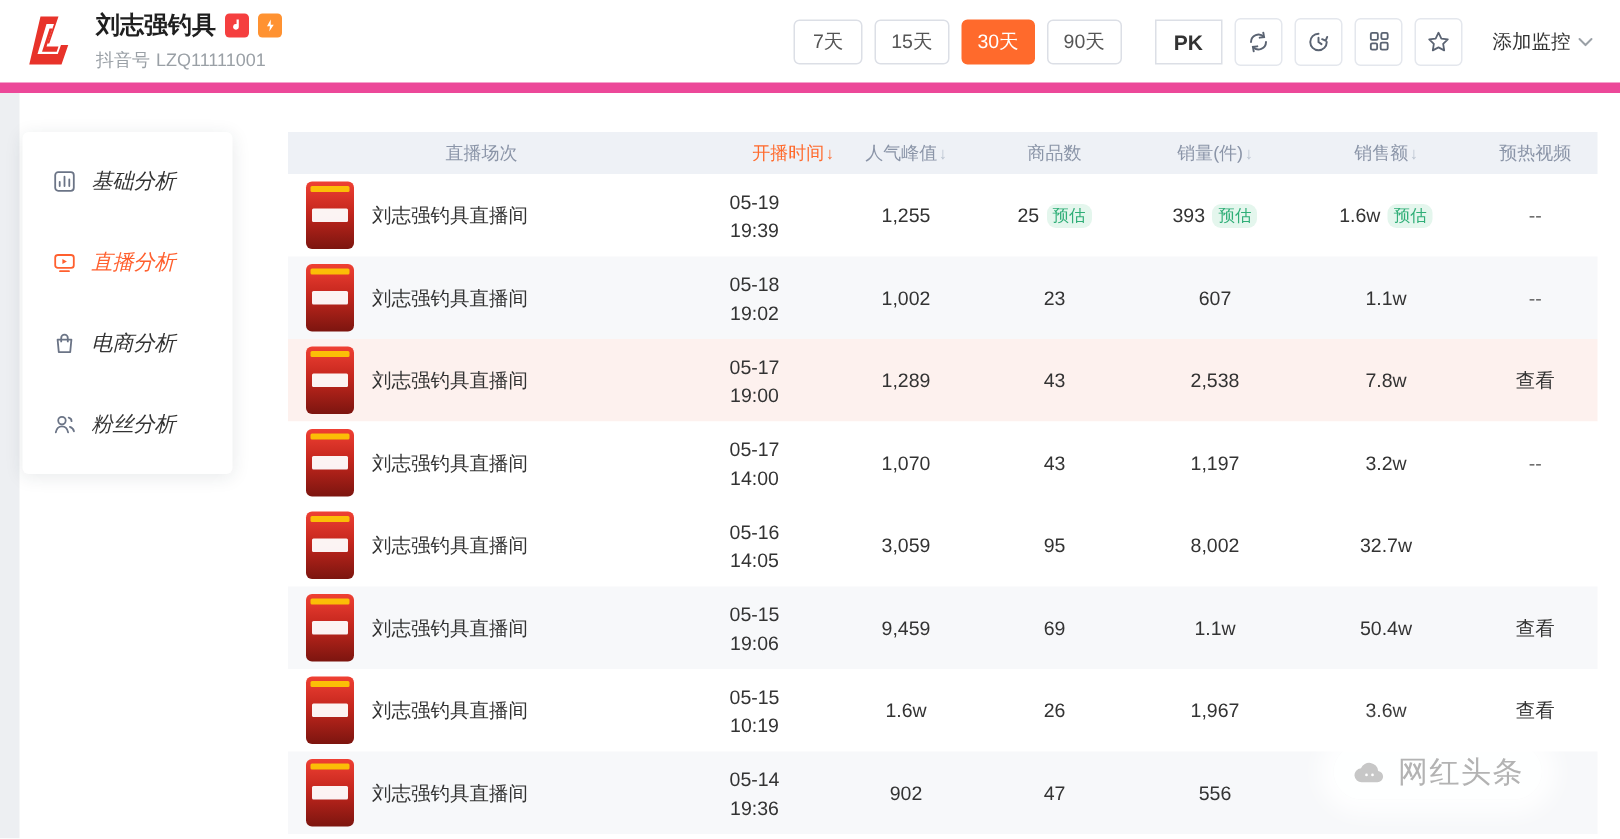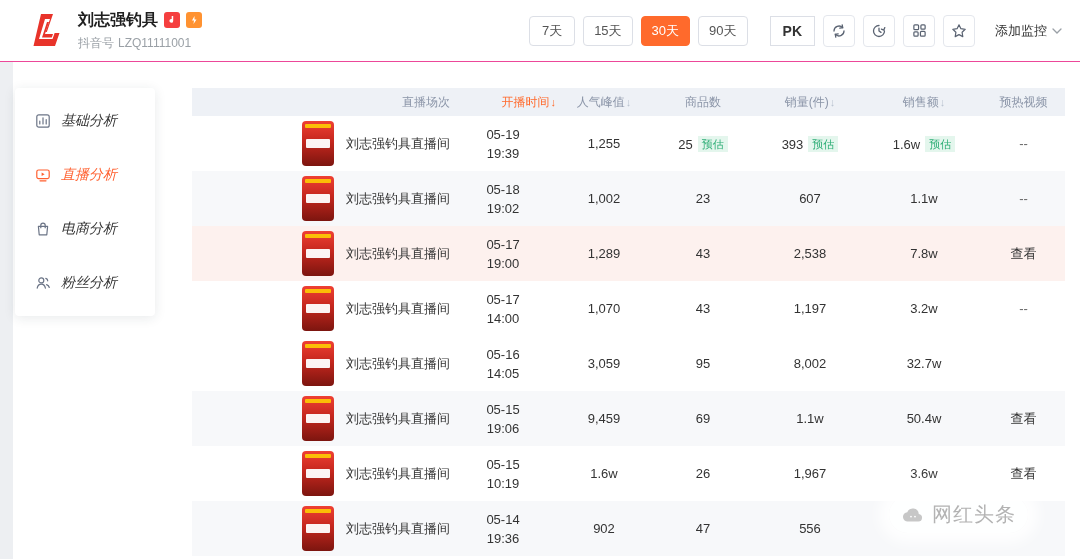--- a/index.html
+++ b/index.html
@@ -4,22 +4,22 @@
 <style>
   * { box-sizing: border-box; margin: 0; padding: 0; }
   html,body { width:1080px; height:559px; overflow:hidden; }
   body {
     font-family: "Liberation Sans", "DejaVu Sans", sans-serif;
     background:#fff; color:#333; position:relative;
   }
 
   
   .topbar {
-    height:62px; background:#fff; border-bottom:1px solid #ec4899;
-    display:flex; align-items:center; padding:0 18px 0 26px;
+    height:62px; background:#fff; border-bottom:7px solid #ec4899;
+    display:flex; align-items:center; padding:0 18px 0 12px;
   }
   .logo { width:40px; height:40px; flex:0 0 auto; }
   .title-block { margin-left:12px; }
   .title-row { display:flex; align-items:center; gap:6px; }
   .page-title { font-size:16px; font-weight:bold; color:#1f1f1f; }
   .mini-badge { width:16px; height:16px; border-radius:3px; display:flex; align-items:center; justify-content:center; }
   .mini-badge.red { background:#f53f3f; }
   .mini-badge.orange { background:#ff9231; }
   .subtitle { font-size:12px; color:#9aa0a6; margin-top:4px; }
   .subtitle span { margin-right:4px; }
@@ -62,40 +62,40 @@
   .side-item.active .s-icon { color:#ff5f2e; }
 
   
   .table { position:absolute; left:192px; top:26px; width:873px; }
   .thead, .trow { display:grid; grid-template-columns:258px 106px 96px 102px 112px 116px 83px; }
   .thead {
     background:#eef1f6; height:28px; align-items:center;
     font-size:12px; color:#8b95a8;
   }
   .th { text-align:center; white-space:nowrap; }
-  .th.first { text-align:right; }
+  .th.first { text-align:center; }
   .th.active-col { color:#ff6a2c;text-align:right; }
   .sort-arrow { font-size:11px; color:#b9c2cf; margin-left:1px; }
   .sort-arrow.active { color:#ff6a2c; }
 
   .trow { height:55px; align-items:center; font-size:13px; color:#333; background:#fff; }
   .trow.bg-gray { background:#f7f8fa; }
   .trow.bg-pink { background:#fdf1ee; }
   .cell { text-align:center; }
-  .session-cell { display:flex; align-items:center; gap:12px; padding-left:12px; text-align:left;justify-content:flex-end; }
+  .session-cell { display:flex; align-items:center; gap:12px; padding-left:12px; text-align:left; }
   .thumb {
     width:32px; height:45px; border-radius:4px; flex:0 0 auto; position:relative; overflow:hidden;
     background:linear-gradient(180deg,#ef4033 0%, #c5271e 45%, #7c150f 100%);
   }
   .thumb::before { content:""; position:absolute; left:3px; right:3px; top:3px; height:4px; background:rgba(255,214,0,.85); border-radius:1px; }
   .thumb::after  { content:""; position:absolute; left:4px; right:4px; top:18px; height:9px; background:rgba(255,255,255,.95); border-radius:1px; }
   .time-cell div { line-height:19px; }
   .est-badge {
     display:inline-block; margin-left:5px; padding:1px 4px; font-size:11px; line-height:14px;
-    color:#2fae77; background:#e4f6ed; border-radius:0; vertical-align:1px;
+    color:#2fae77; background:#e4f6ed; border-radius:6px; vertical-align:1px;
   }
   .video-val { color:#666; }
   .video-val.link { color:#333; cursor:pointer; }
 
   
   .watermark {
     position:absolute; right:52px; bottom:26px; display:flex; align-items:center; gap:7px;
     color:#b3b3b3; font-size:20px; letter-spacing:1px;
     background:rgba(255,255,255,.88); padding:5px 12px; border-radius:20px;
     box-shadow:0 0 14px 10px rgba(255,255,255,.88);

